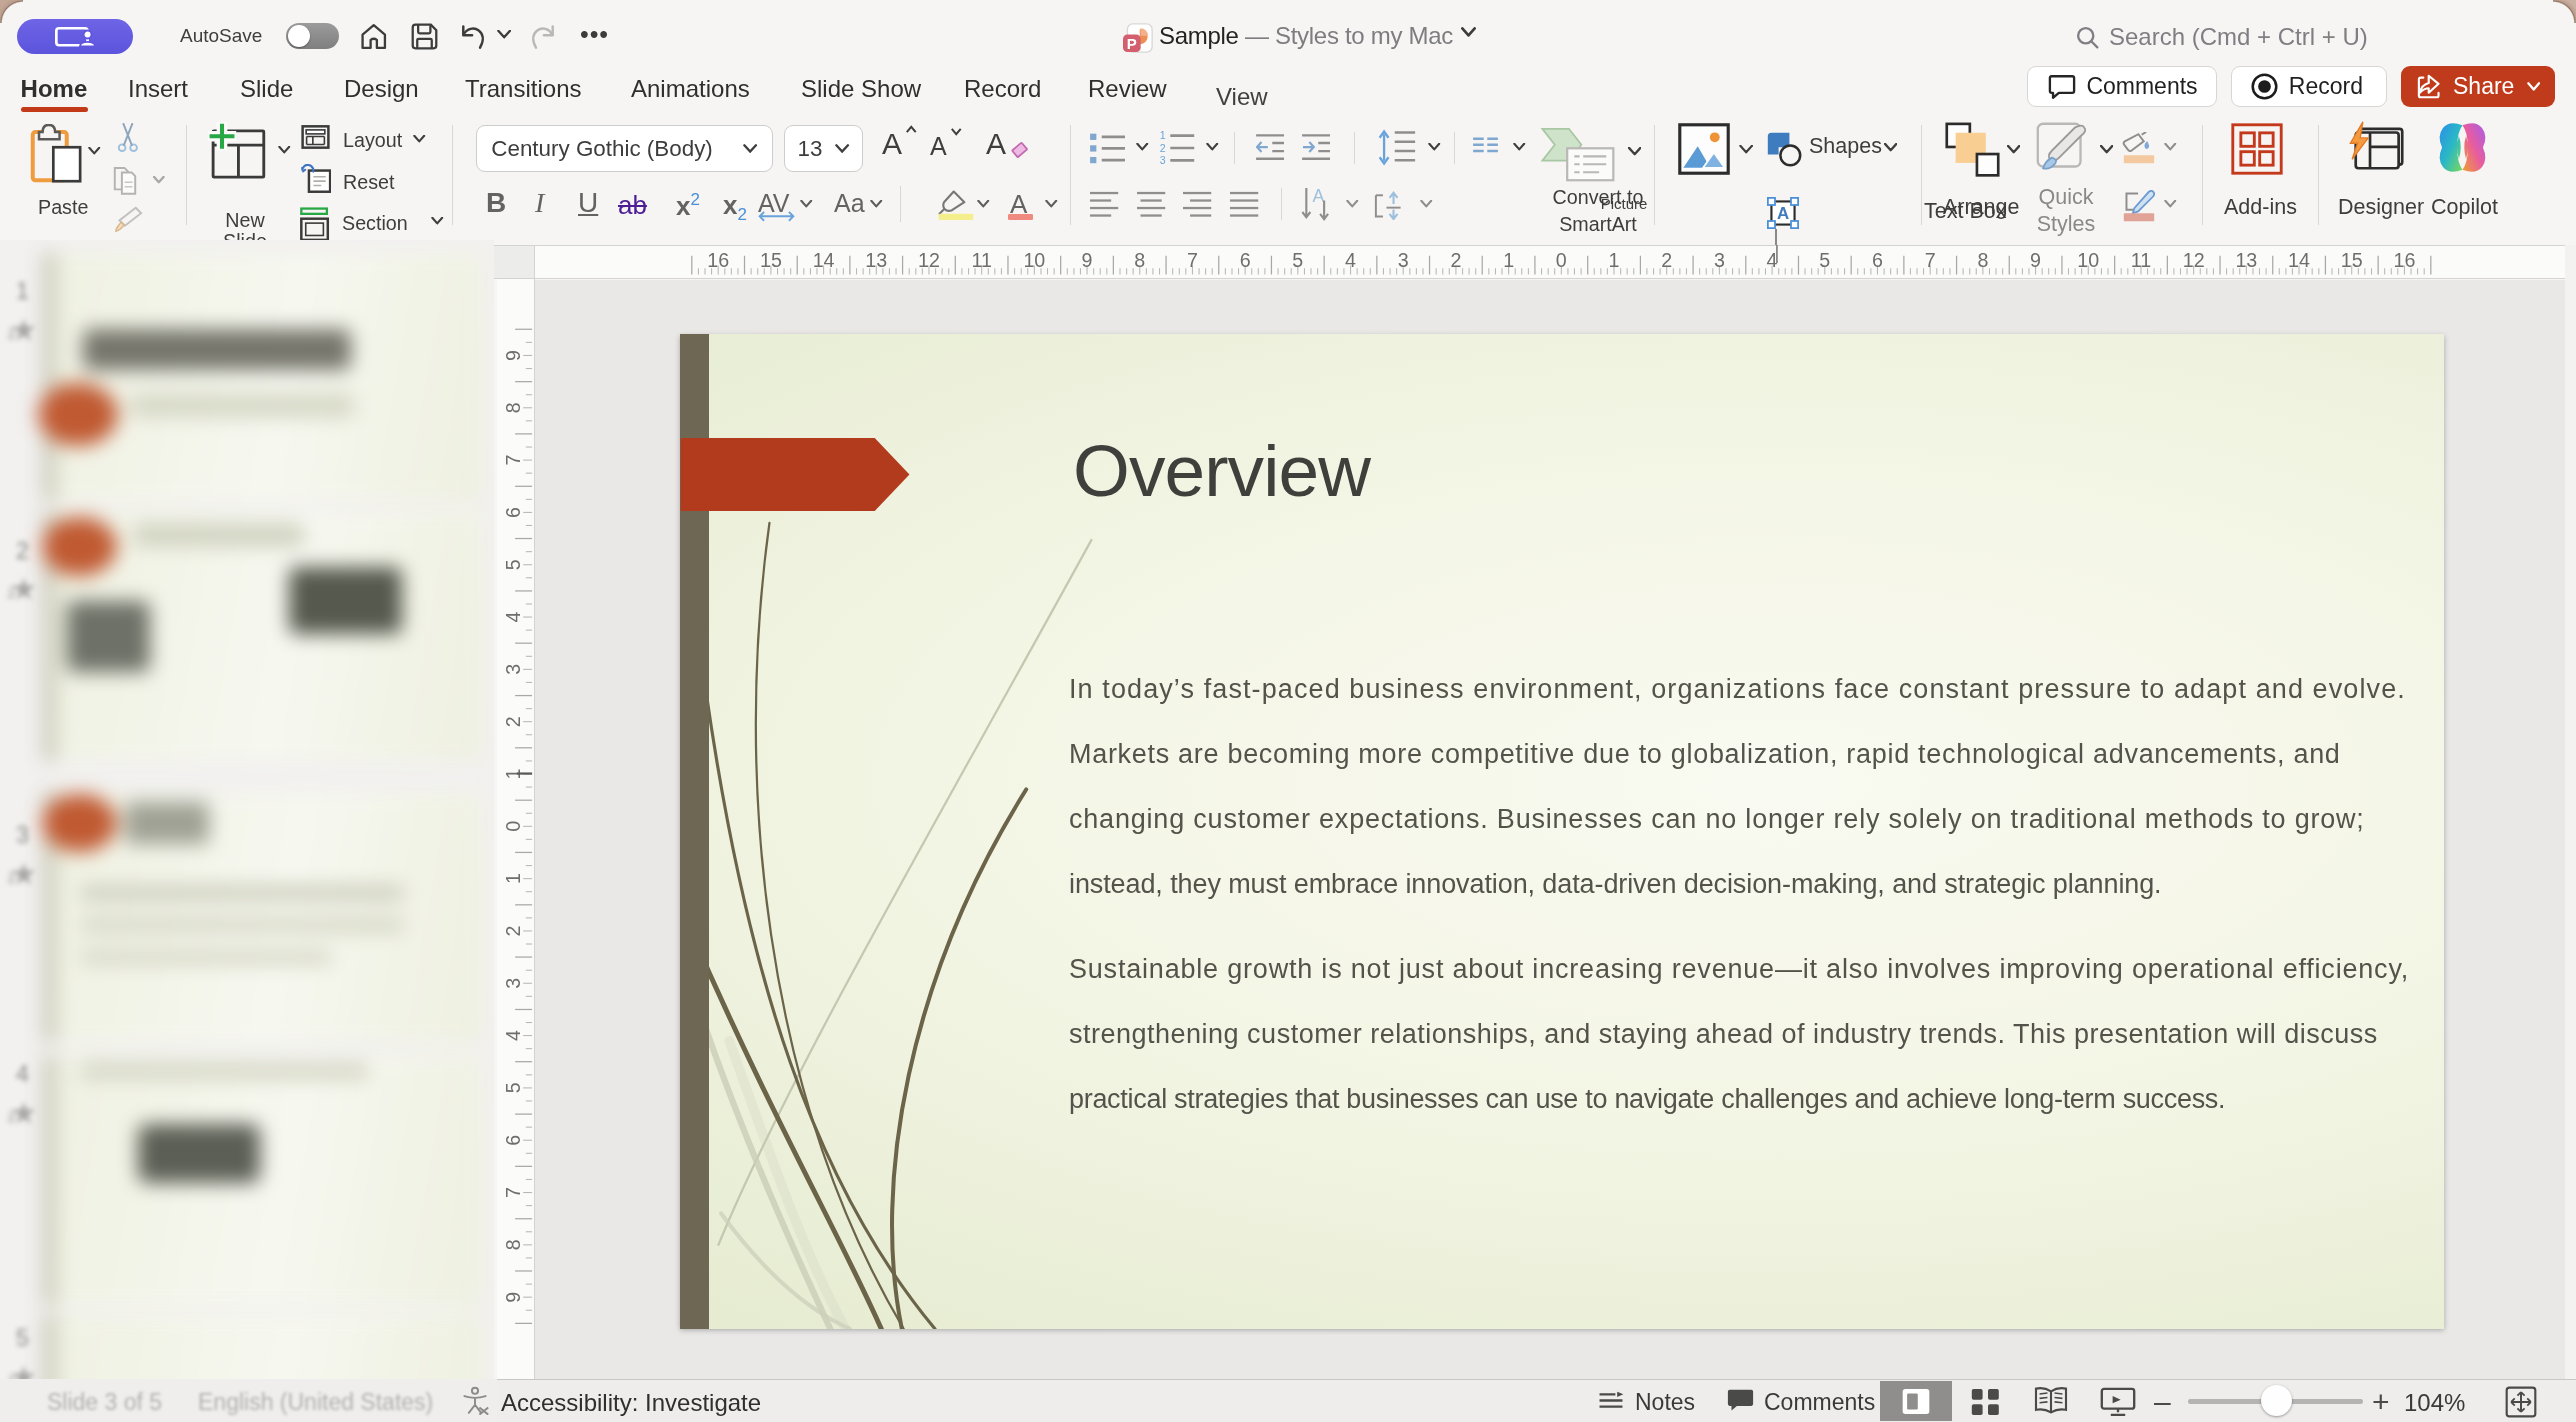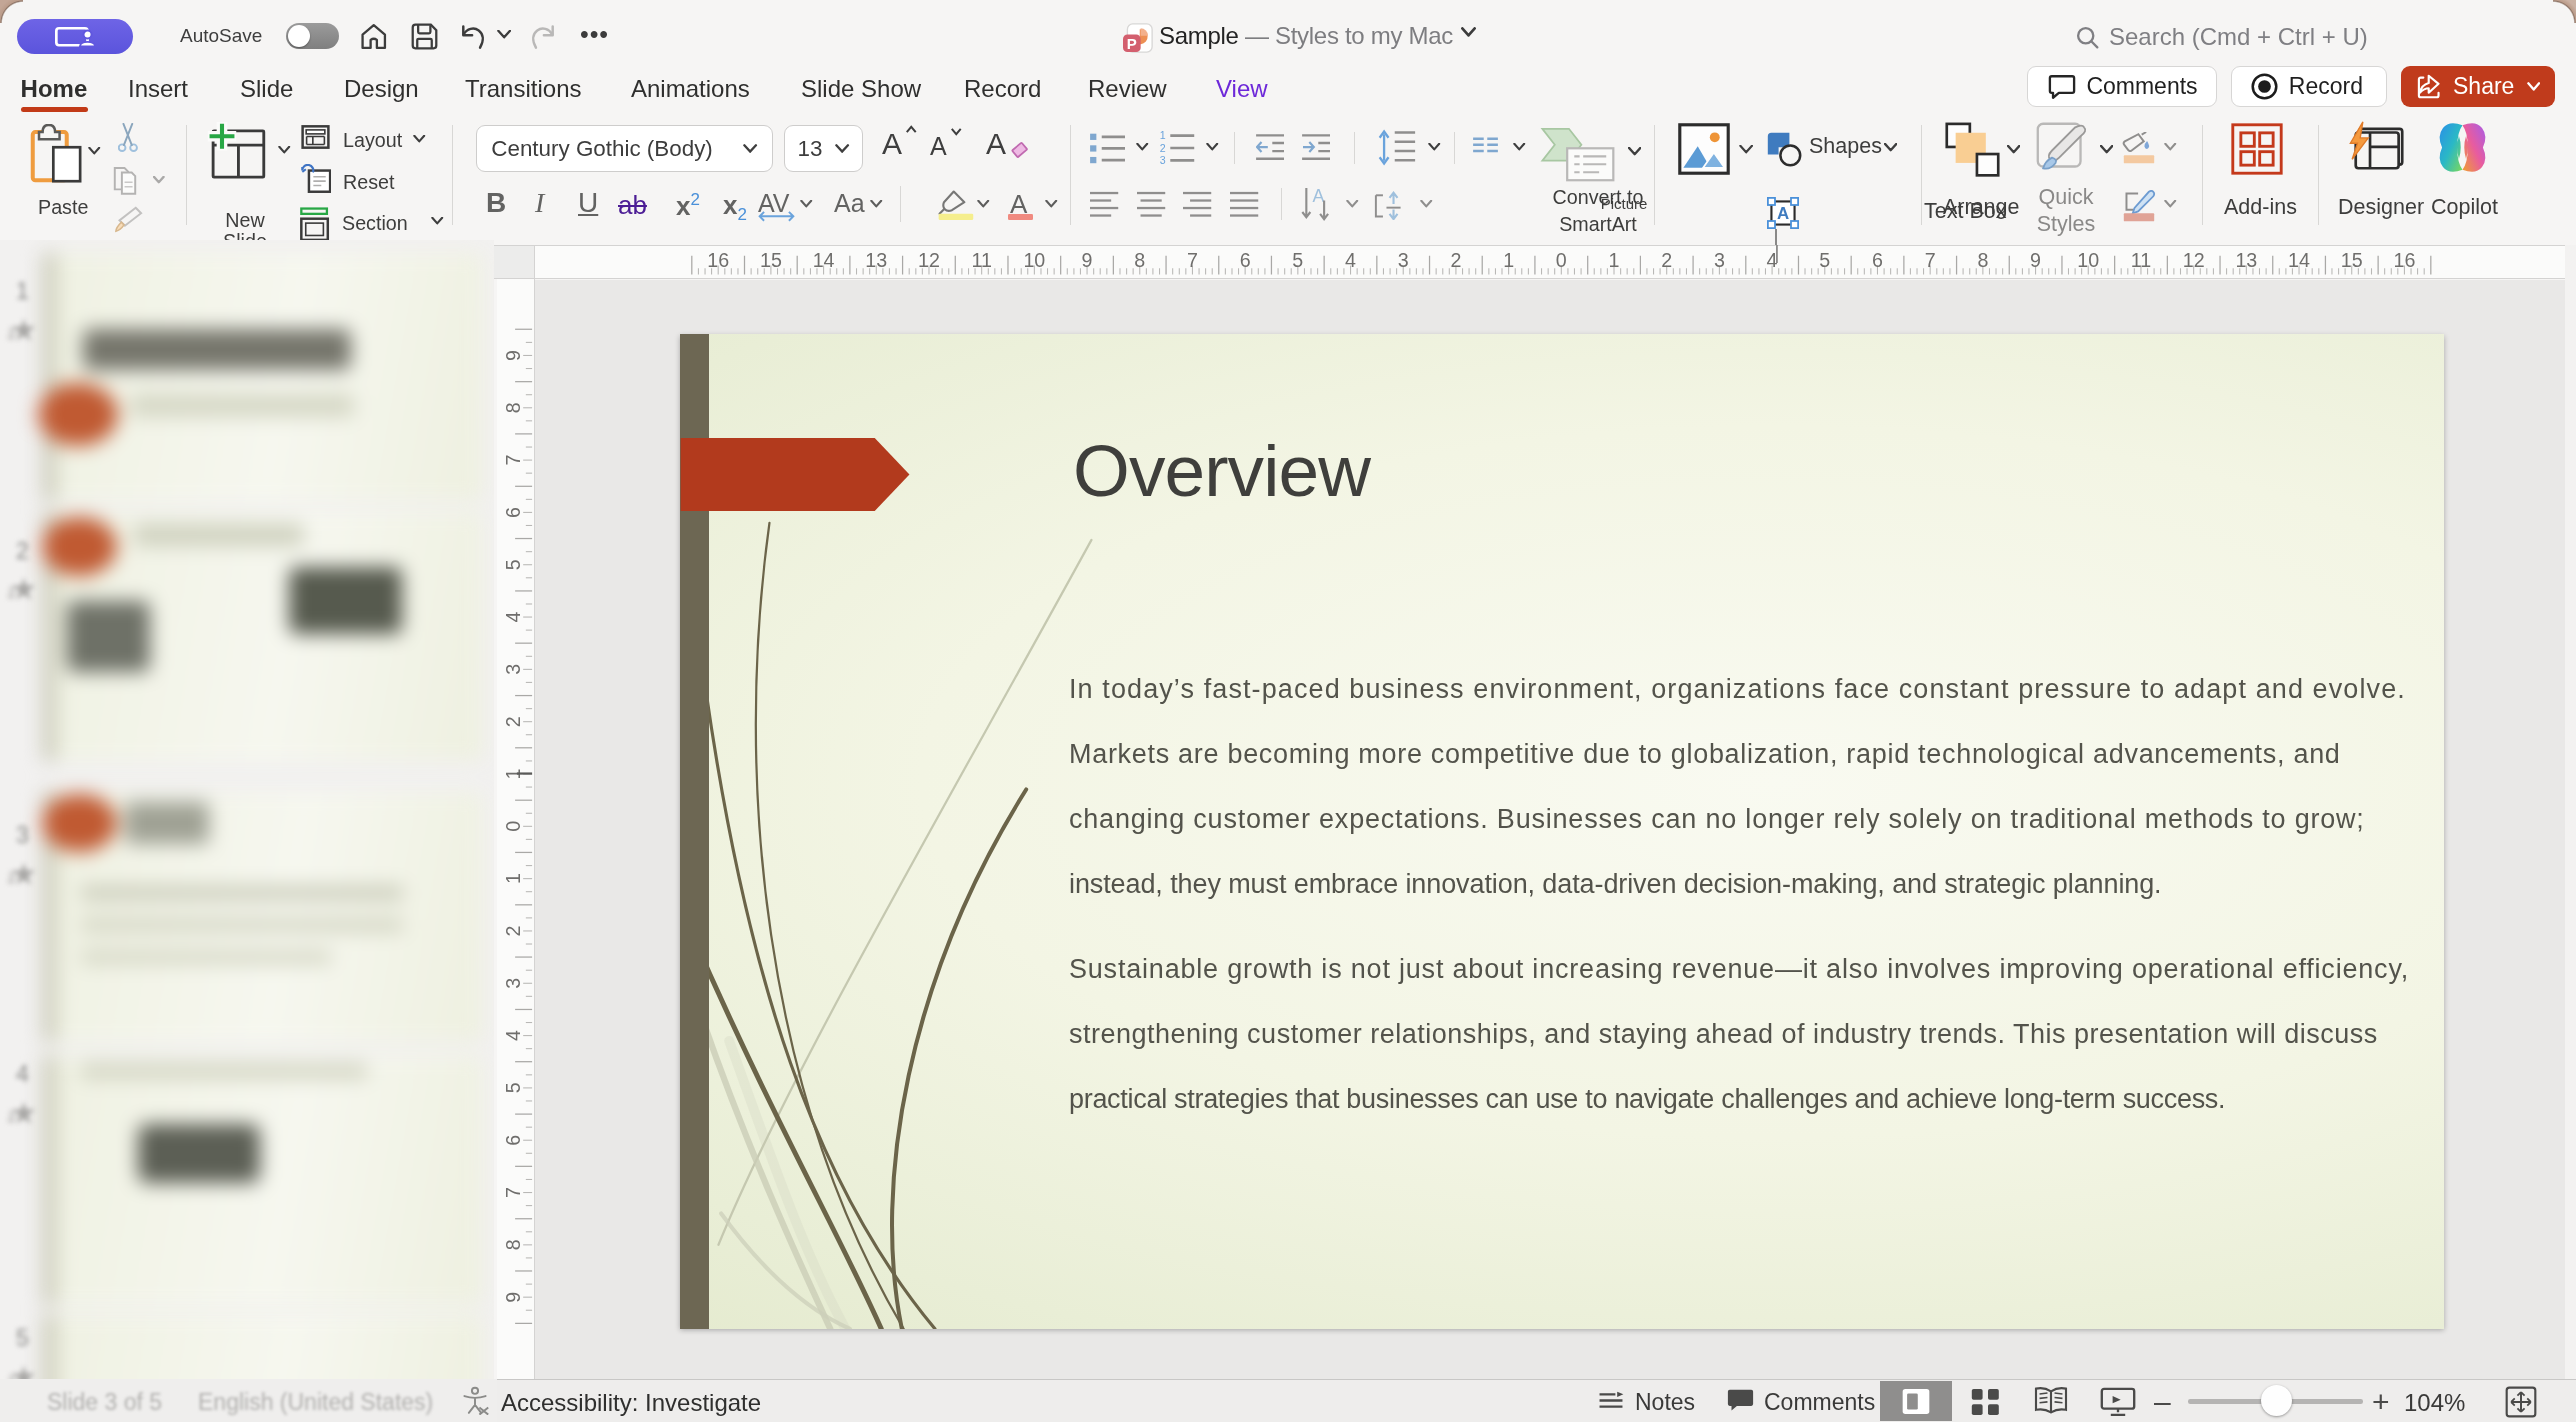--- a/index.html
+++ b/index.html
@@ -68,21 +68,21 @@
     </svg></div>
 <div class="abs" style="left:20.6px;top:75px;font-size:24px;font-weight:bold;color:#2f2f2e;">Home</div>
 <div class="abs" style="left:128px;top:75px;font-size:24px;font-weight:normal;color:#2f2f2e;">Insert</div>
 <div class="abs" style="left:240px;top:75px;font-size:24px;font-weight:normal;color:#2f2f2e;">Slide</div>
 <div class="abs" style="left:344px;top:75px;font-size:24px;font-weight:normal;color:#2f2f2e;">Design</div>
 <div class="abs" style="left:465px;top:75px;font-size:24px;font-weight:normal;color:#2f2f2e;">Transitions</div>
 <div class="abs" style="left:631px;top:75px;font-size:24px;font-weight:normal;color:#2f2f2e;">Animations</div>
 <div class="abs" style="left:801px;top:75px;font-size:24px;font-weight:normal;color:#2f2f2e;">Slide Show</div>
 <div class="abs" style="left:964px;top:75px;font-size:24px;font-weight:normal;color:#2f2f2e;">Record</div>
 <div class="abs" style="left:1088px;top:75px;font-size:24px;font-weight:normal;color:#2f2f2e;">Review</div>
-<div class="abs" style="left:1216px;top:75px;font-size:24px;font-weight:normal;color:#6d28d9;">View</div>
+<div class="abs" style="left:1216px;top:83px;font-size:24px;font-weight:normal;color:#404040;">View</div>
 <div class="abs" style="left:20.6px;top:107px;width:67px;height:5.4px;border-radius:2.7px;background:#c23a17;"></div>
 <svg class="abs" style="left:29.5px;top:124px" width="52" height="59" viewBox="0 0 58 66">
     <rect x="3" y="9" width="38" height="54" rx="3" fill="none" stroke="#ef9c3f" stroke-width="4.5"></rect>
     <path d="M14 9 Q14 1 21 1 Q28 1 28 9 L33 9 L33 17 L10 17 L10 9 Z" fill="#f6f5f4" stroke="#5a5a59" stroke-width="2.8"></path>
     <rect x="26" y="26" width="30" height="38" fill="#fff" stroke="#3a3a3a" stroke-width="3"></rect>
   </svg>
 <svg class="abs" style="left:88px;top:147px" width="12.5" height="8" viewBox="0 0 14 9.700000000000001">
     <path d="M1 1 L7.0 7.700000000000001 L13 1" fill="none" stroke="#3e3e3e" stroke-width="2.6" stroke-linecap="round" stroke-linejoin="round"></path>
   </svg>
 <div class="abs lbl" style="left:38px;top:196px;font-size:19.7px;">Paste</div>

